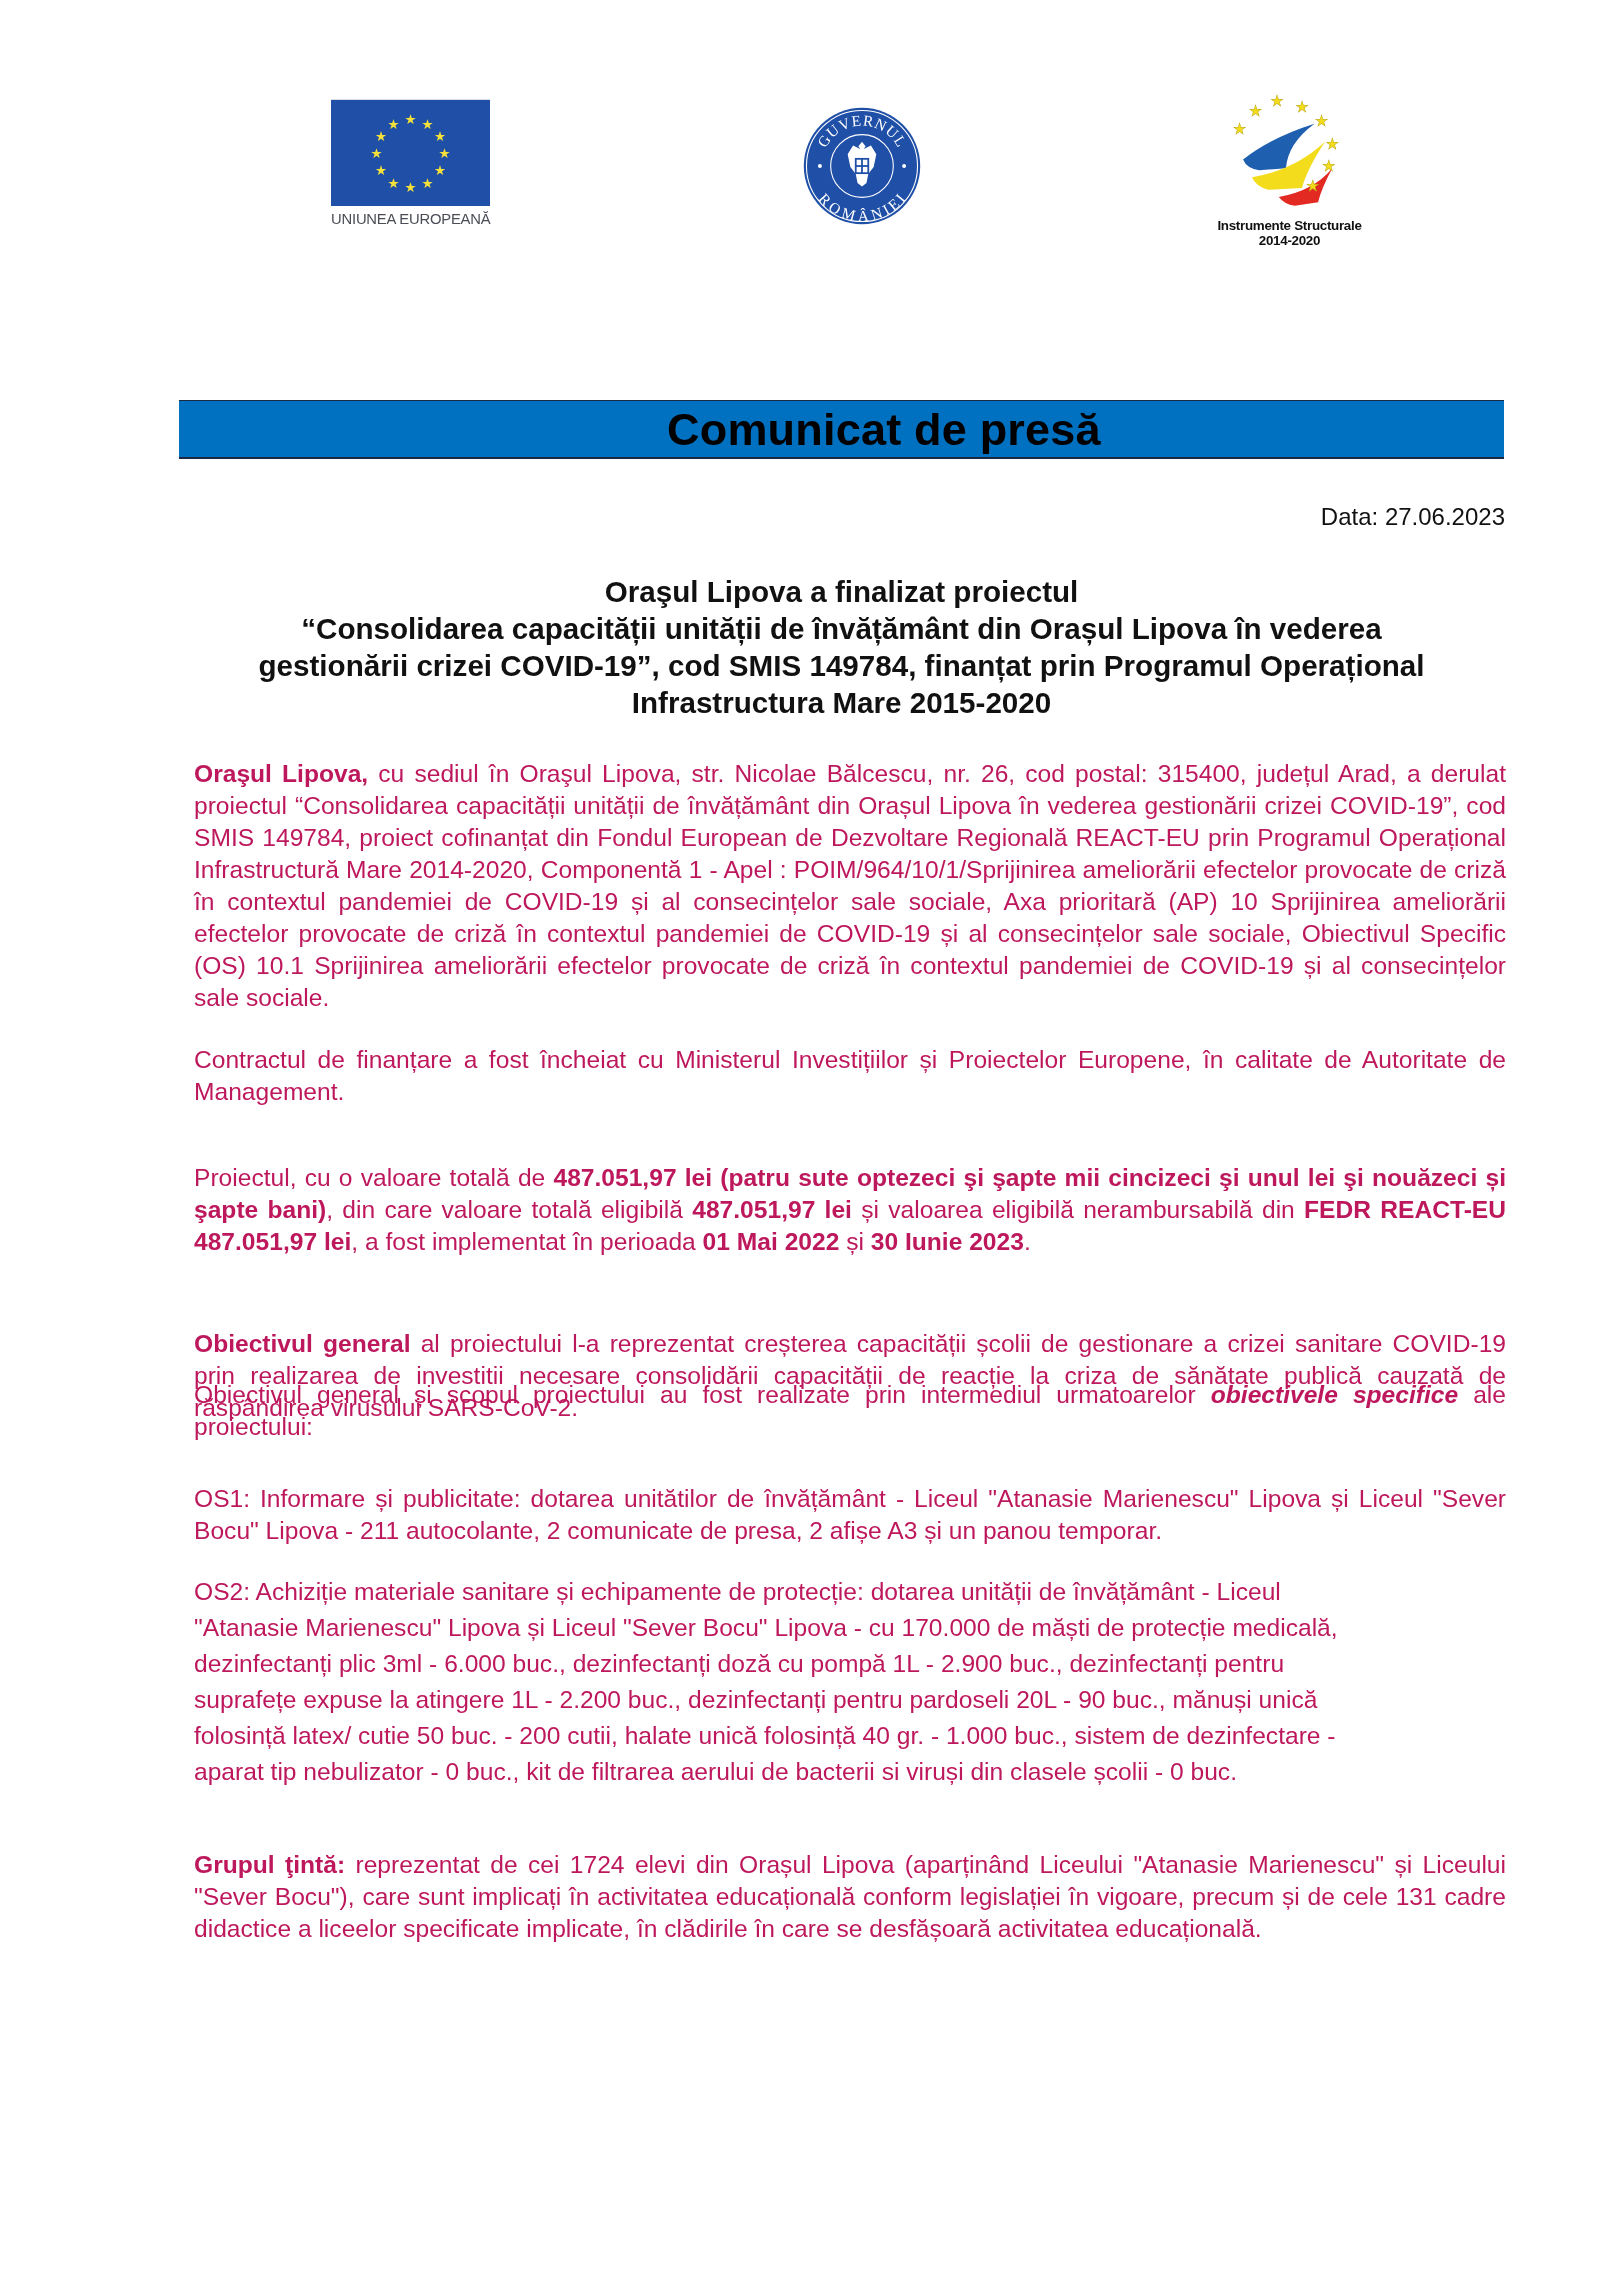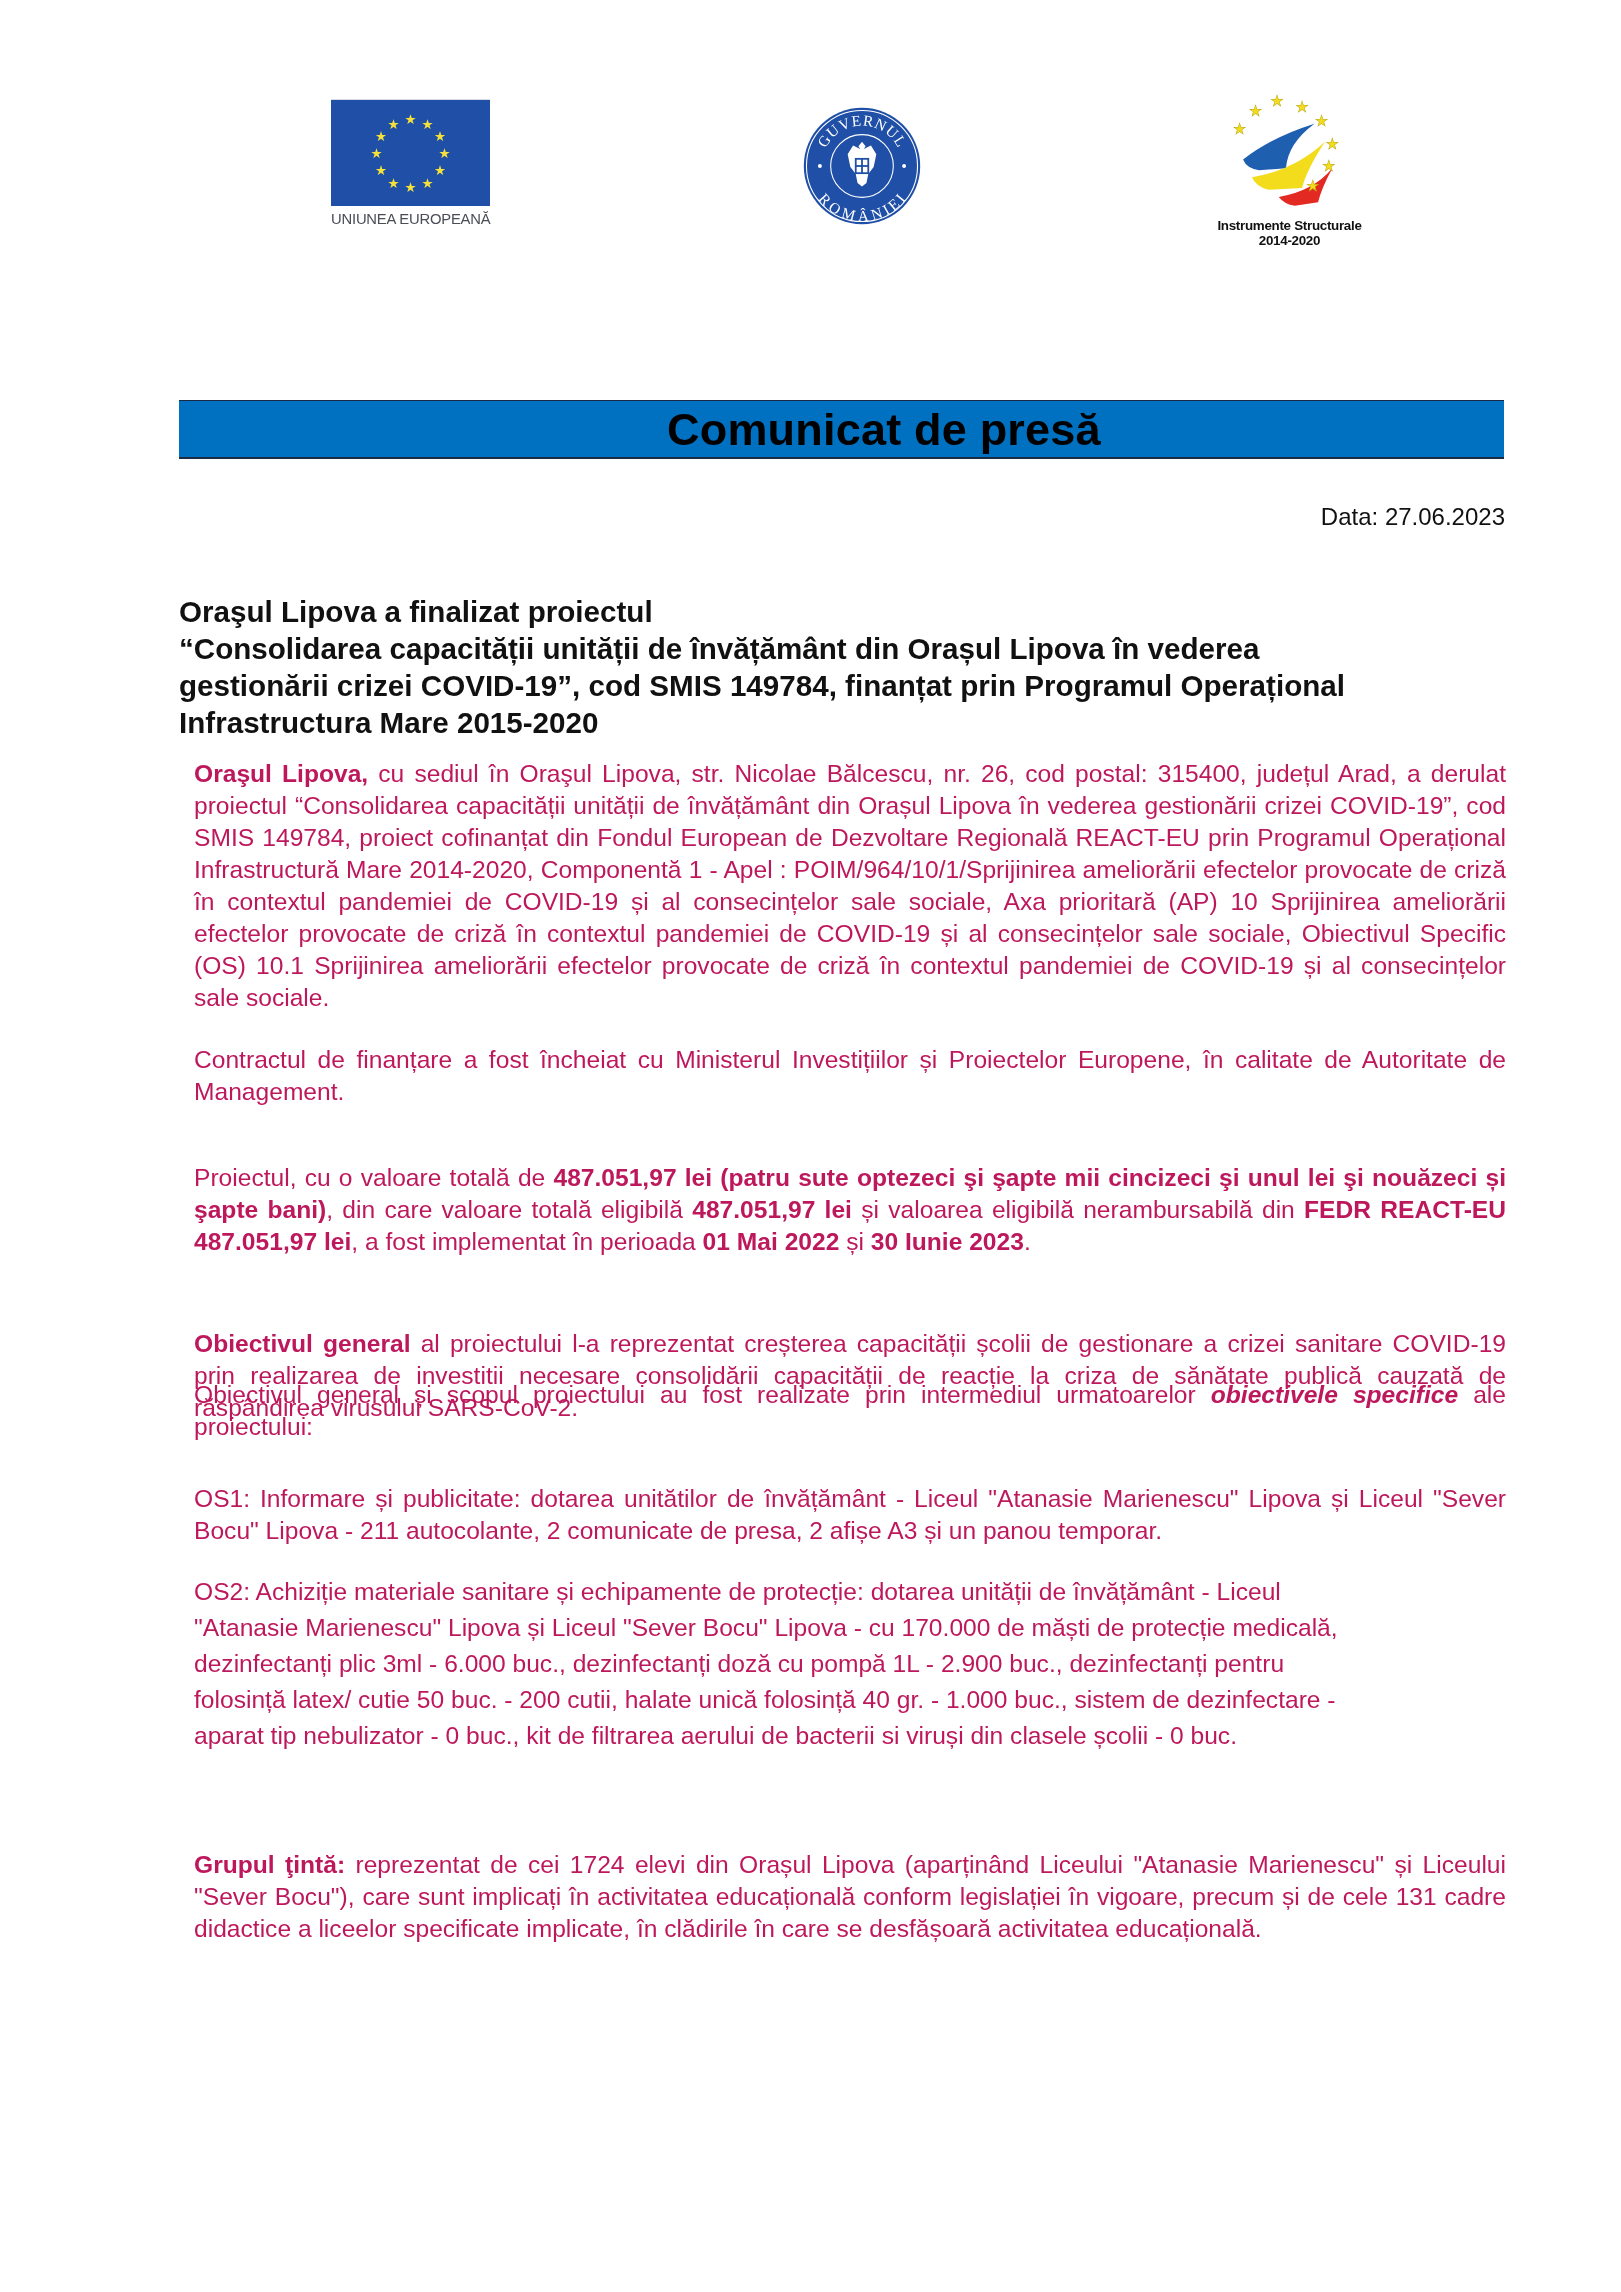--- a/index.html
+++ b/index.html
@@ -17,21 +17,21 @@
   .is-logo { left:1209px; top:88px; width:161px; }
   .is-label { font-size:13.4px; font-weight:bold; color:#111; text-align:center; line-height:15px; white-space:nowrap; margin-top:1.8px; letter-spacing:-0.3px; }
 
   
   .banner { left:179px; top:400px; width:1325px; height:56px; background:#0070c0; border-top:1.8px solid #1b2a44; border-bottom:2.7px solid #1b2a44; }
   .banner-title { position:absolute; left:488px; top:3.6px; font-size:45px; font-weight:bold; color:#000; letter-spacing:0.2px; white-space:nowrap; line-height:50px;text-align:center; }
 
   .date { right:116px; top:503px; font-size:24px; color:#111; white-space:nowrap; }
 
   
-  .doc-title { left:179px; top:573px; width:1325px; text-align:left; font-size:29.6px; font-weight:bold; line-height:37px; color:#111;margin-top:20px; }
+  .doc-title { left:179px; top:573px; width:1325px; text-align:center; font-size:29.6px; font-weight:bold; line-height:37px; color:#111; }
 
   
   .para { left:194px; width:1312px; font-size:24.6px; line-height:32px; text-align:justify; color:#be185d; }
   .para b { font-weight:bold; }
   .para.left { text-align:left; line-height:36px; }
   .para .bi { font-weight:bold; font-style:italic; }
 </style>
 </head>
 <body>
 
@@ -145,20 +145,21 @@
 </div>
 
 <div class="abs para" style="top:1483px;">
   <span>OS1: Informare și publicitate: dotarea unitătilor de învățământ - Liceul "Atanasie Marienescu" Lipova și Liceul "Sever Bocu" Lipova - 211 autocolante, 2 comunicate de presa, 2 afișe A3 și un panou temporar.</span>
 </div>
 
 <div class="abs para left" style="top:1574px;">
   <div>OS2: Achiziție materiale sanitare și echipamente de protecție: dotarea unității de învățământ - Liceul</div>
   <div>"Atanasie Marienescu" Lipova și Liceul "Sever Bocu" Lipova - cu 170.000 de măști de protecție medicală,</div>
   <div>dezinfectanți plic 3ml - 6.000 buc., dezinfectanți doză cu pompă 1L - 2.900 buc., dezinfectanți pentru</div>
+  <div>suprafețe expuse la atingere 1L - 2.200 buc., dezinfectanți pentru pardoseli 20L - 90 buc., mănuși unică</div>
   <div>folosință latex/ cutie 50 buc. - 200 cutii, halate unică folosință 40 gr. - 1.000 buc., sistem de dezinfectare -</div>
   <div>aparat tip nebulizator - 0 buc., kit de filtrarea aerului de bacterii si viruși din clasele școlii - 0 buc.</div>
 </div>
 
 <div class="abs para" style="top:1849px;">
   <b>Grupul ţintă:</b><span> reprezentat de cei 1724 elevi din Orașul Lipova (aparținând Liceului "Atanasie Marienescu" și Liceului "Sever Bocu"), care sunt implicați în activitatea educațională conform legislației în vigoare, precum și de cele 131 cadre didactice a liceelor specificate implicate, în clădirile în care se desfășoară activitatea educațională.</span>
 </div>
 
 
 </body></html>

